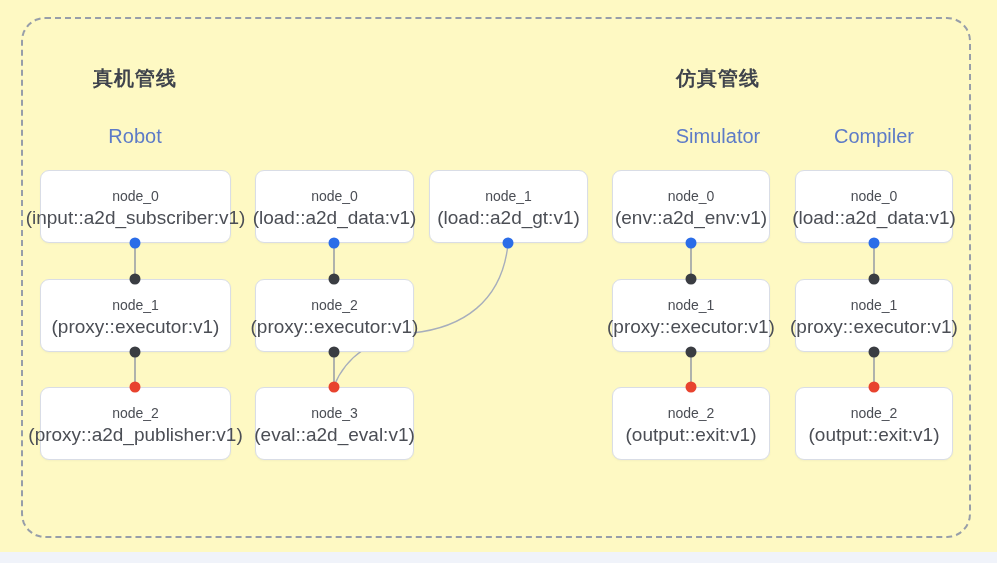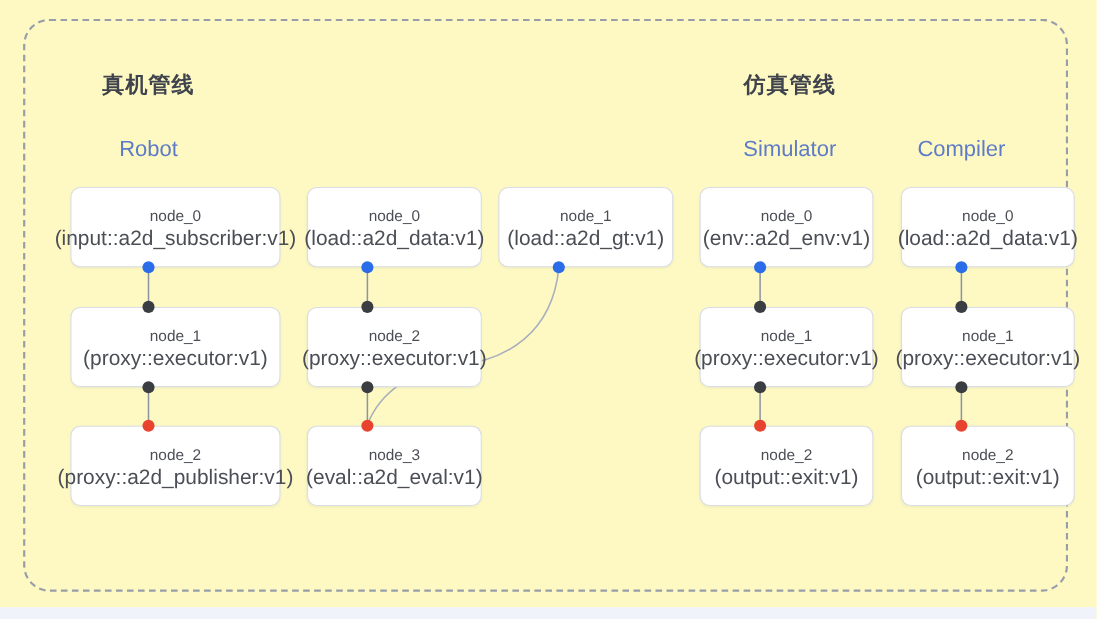--- a/index.html
+++ b/index.html
@@ -31,21 +31,21 @@
   }
   .pl-title-en{
     position:absolute;top:122px;width:200px;text-align:center;
     font-size:20px;font-weight:400;color:#5d7bc7;line-height:28px;z-index:2;
   }
   .t-robot{left:35px}.t-eval{left:321px}.t-sim{left:618px}.t-comp{left:774px}
   .nb{
     position:absolute;height:73px;box-sizing:border-box;
     background:#ffffff;border:1px solid #d9dde6;border-radius:9px;
     display:flex;flex-direction:column;align-items:center;justify-content:center;
-    z-index:2;box-shadow:0 1px 2px rgba(60,70,110,0.05);margin-left:24px;
+    z-index:2;box-shadow:0 1px 2px rgba(60,70,110,0.05);
   }
   .nb .nt{font-size:14px;color:#4b4e55;line-height:22px;}
   .nb .ny{font-size:19px;color:#4b4e55;line-height:22px;white-space:nowrap;}
   .r0{top:170px}.r1{top:279px}.r2{top:387px}
   .c-robot{left:40px;width:191px}
   .c-evalA{left:255px;width:159px}
   .c-evalB{left:429px;width:159px}
   .c-sim{left:612px;width:158px}
   .c-comp{left:795px;width:158px}
   .dot{

